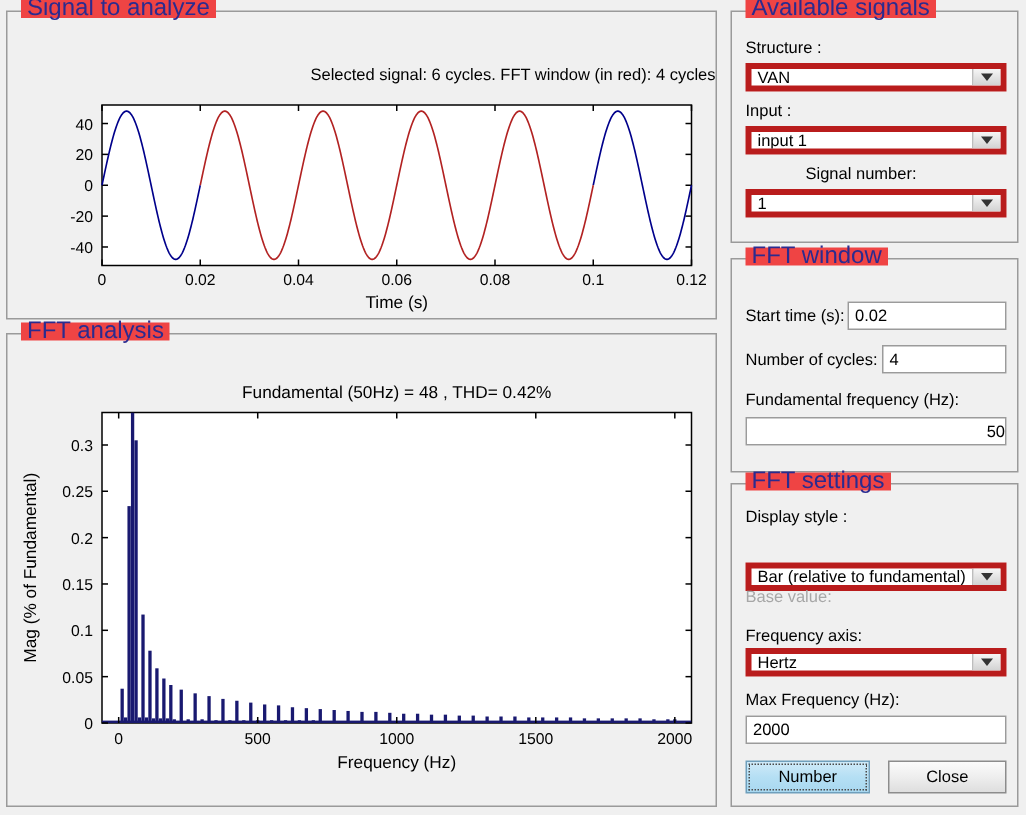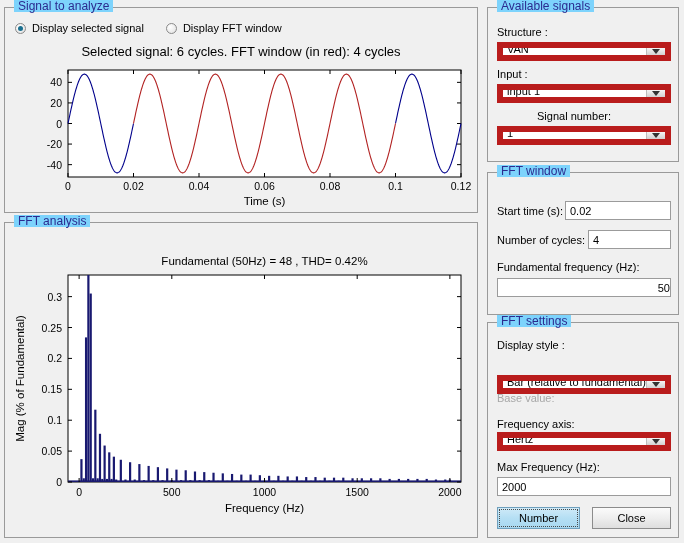--- a/index.html
+++ b/index.html
@@ -14,61 +14,61 @@
   }
   .panel{
     position:absolute;
     border:1px solid #9a9a9a;
     background:#f0f0f0;
     box-sizing:border-box;
   }
   .panel > .legend{
     position:absolute;
     top:-8px;left:9px;
-    background:#7dd3fc;
+    background:#ef4444;
     padding:0 4px;
     color:#2b2b8f;
-    font-size:12px;
+    font-size:16px;
     line-height:12px;
     white-space:nowrap;
   }
   
   #signal-panel{left:4px;top:7px;width:474px;height:206px;}
   .radio-row{position:absolute;top:14px;left:10px;display:flex;align-items:center;gap:0;}
   .radio-item{display:flex;align-items:center;margin-right:22px;cursor:default;}
   .radio{
     width:11px;height:11px;border-radius:50%;
     border:1px solid #8a8a8a;
     background:radial-gradient(circle at 35% 35%,#ffffff 0%,#e8e8e8 70%,#cfcfcf 100%);
     box-sizing:border-box;position:relative;margin-right:6px;flex:none;
   }
   .radio.checked:after{
     content:"";position:absolute;left:2px;top:2px;width:5px;height:5px;border-radius:50%;
     background:#1a6f8f;
   }
   .radio-label{font-size:11px;color:#000;}
   
   .plot-title{
-    position:absolute;width:100%;text-align:center;
-    font-size:13px;color:#000;
+    position:absolute;width:100%;text-align:right;
+    font-size:11px;color:#000;
   }
   svg{display:block;}
   
   #fft-panel{left:4px;top:222px;width:474px;height:316px;}
   
   #available-panel{left:487px;top:7px;width:192px;height:155px;}
   #window-panel{left:487px;top:172px;width:192px;height:143px;}
   #settings-panel{left:487px;top:322px;width:192px;height:216px;}
 
   .field-label{font-size:11px;color:#000;}
   .field-label.disabled{color:#a7a7a7;}
   .combo{
     position:absolute;height:19px;
-    border:6px solid #b91c1c;background:#ffffff;
-    box-sizing:border-box;display:flex;align-items:flex-end;
+    border:4px solid #b91c1c;background:#ffffff;
+    box-sizing:border-box;display:flex;align-items:center;
     font-size:11px;padding-left:4px;overflow:hidden;white-space:nowrap;
   }
   .combo .arrow-btn{
     position:absolute;right:0;top:0;bottom:0;width:18px;
     background:linear-gradient(180deg,#f6f6f6 0%,#e2e2e2 55%,#d2d2d2 100%);
     border-left:1px solid #bdbdbd;
     display:flex;align-items:center;justify-content:center;
   }
   .caret{width:0;height:0;border-left:4px solid transparent;border-right:4px solid transparent;border-top:5px solid #333;}
   .textbox{
@@ -92,30 +92,20 @@
     border:1px solid #6f9fbc;
     outline:1px dotted #4a4a4a;outline-offset:-3px;
   }
 </style>
 </head>
 <body>
 
 <div class="panel" id="signal-panel">
   <span class="legend">Signal to analyze</span>
 
-  <div class="radio-row">
-    <div class="radio-item">
-      <span class="radio checked"></span>
-      <span class="radio-label">Display selected signal</span>
-    </div>
-    <div class="radio-item">
-      <span class="radio"></span>
-      <span class="radio-label">Display FFT window</span>
-    </div>
-  </div>
 
   <div class="plot-title" style="top:36px;left:0;">Selected signal: 6 cycles. FFT window (in red): 4 cycles</div>
 
   <svg id="signal-svg" width="470" height="150" style="position:absolute;left:1px;top:52px;">
       <rect x="62" y="10" width="393" height="107" fill="#ffffff" stroke="#000" stroke-width="1"></rect>
       <line x1="62" y1="117" x2="62" y2="113" stroke="#000" stroke-width="1"></line>
       <line x1="62" y1="10" x2="62" y2="14" stroke="#000" stroke-width="1"></line>
       <text x="62" y="130" font-family="&quot;Liberation Sans&quot;, sans-serif" font-size="10.5" fill="#000" text-anchor="middle">0</text>
       <line x1="127.50000000000001" y1="117" x2="127.50000000000001" y2="113" stroke="#000" stroke-width="1"></line>
       <line x1="127.50000000000001" y1="10" x2="127.50000000000001" y2="14" stroke="#000" stroke-width="1"></line>

